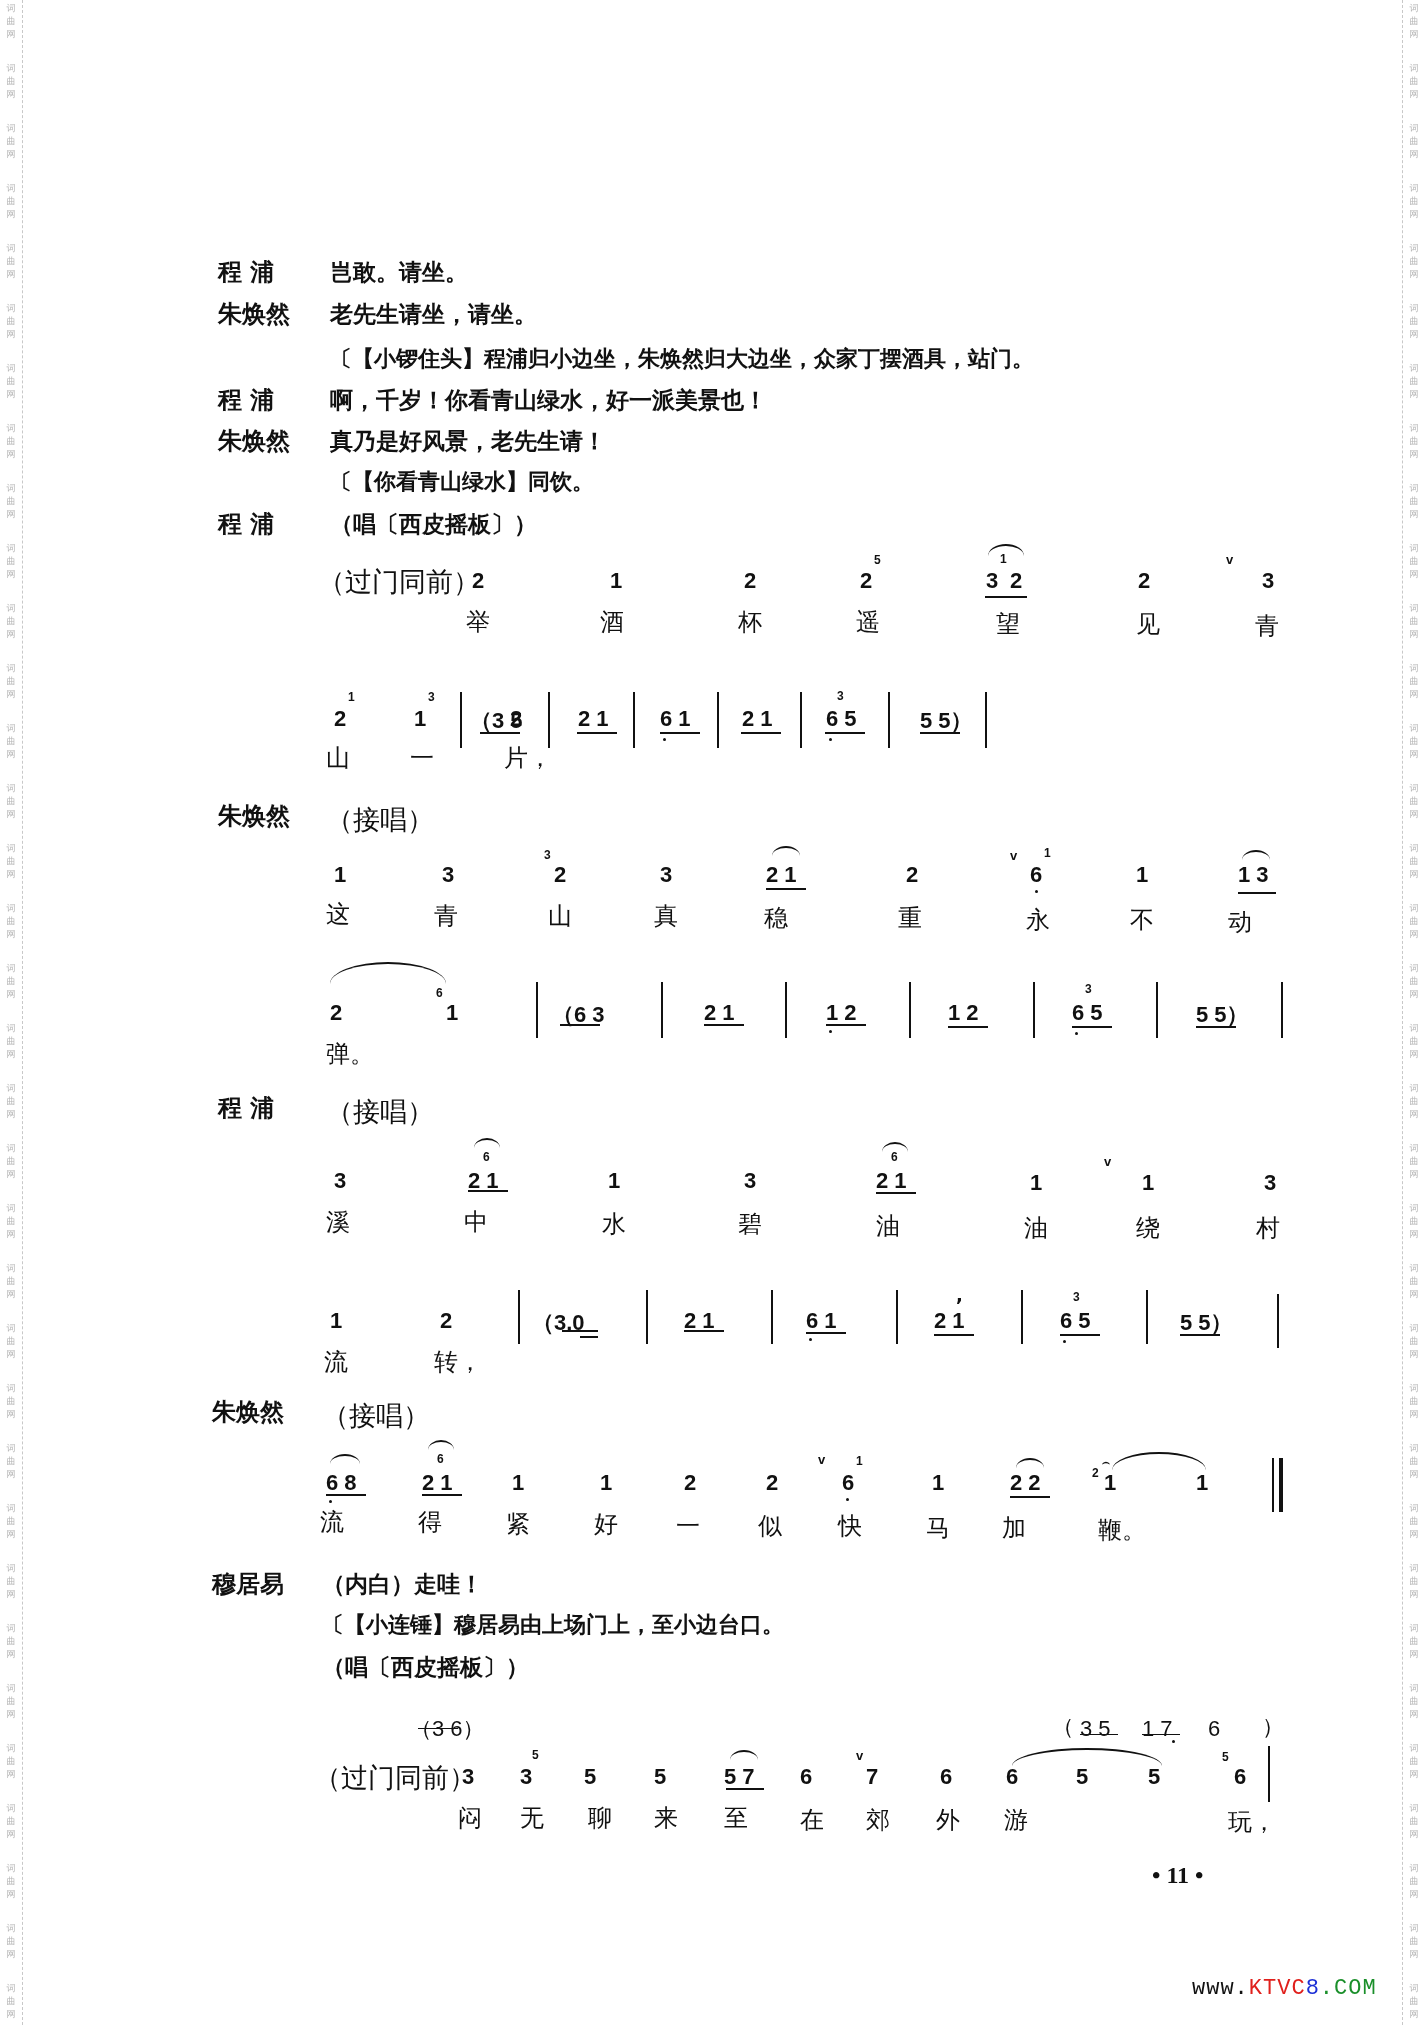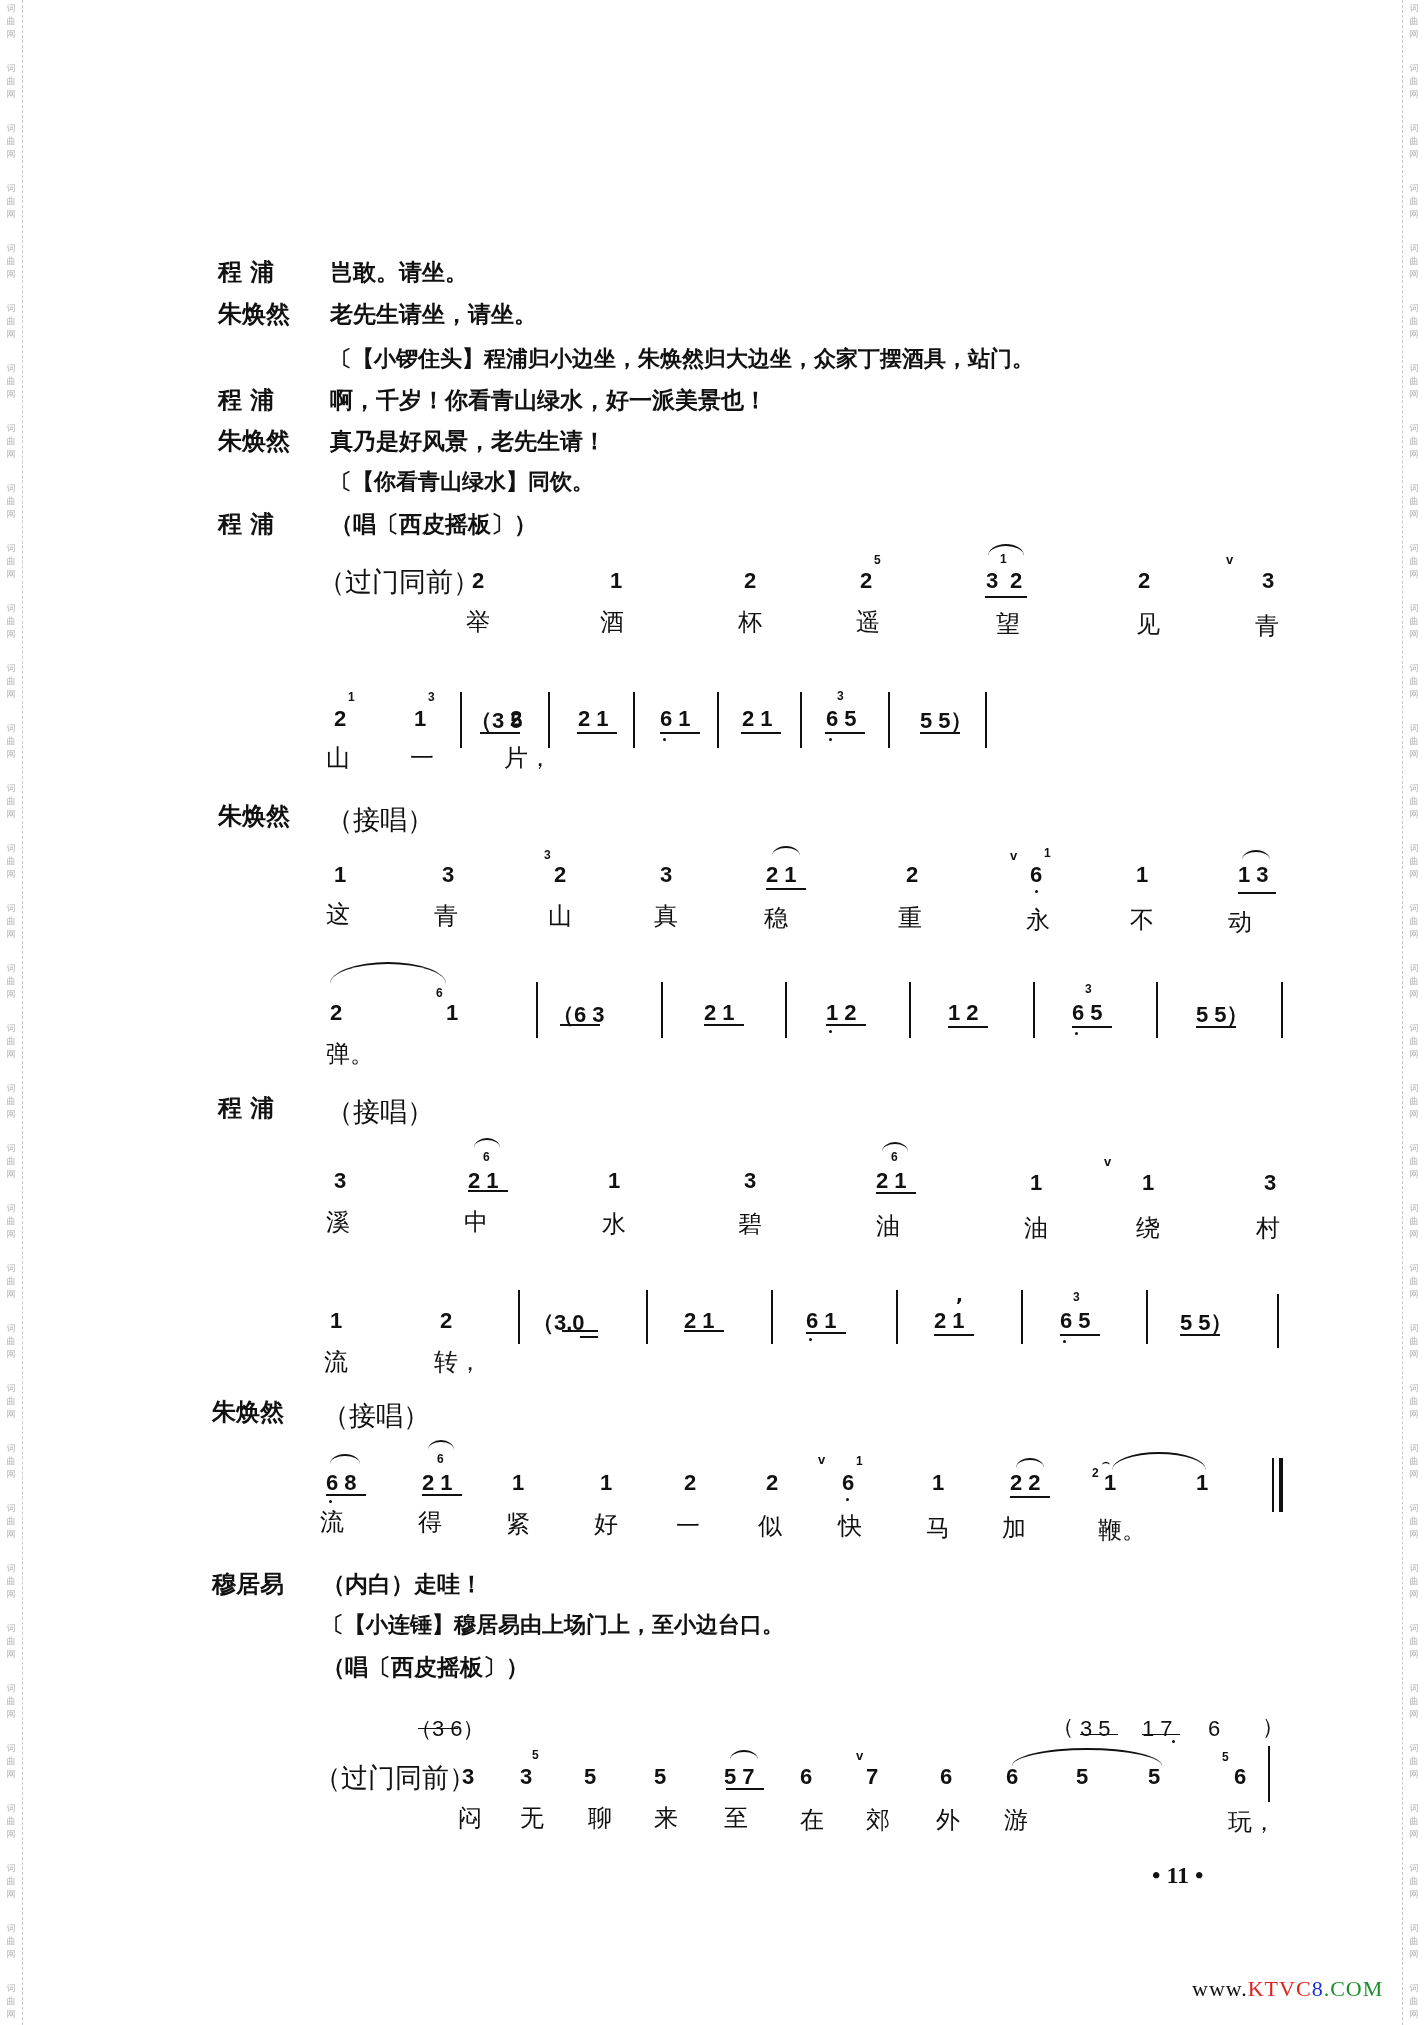--- a/index.html
+++ b/index.html
@@ -19,21 +19,21 @@
   .cue { font-size:27px; }
   .note { position:absolute; font-weight:bold; font-size:22px; font-family:"Liberation Sans", sans-serif; text-align:center; }
   .lyric { position:absolute; font-size:24px; }
   .sup { position:absolute; font-size:12px; font-weight:bold; font-family:"Liberation Sans", sans-serif; }
   .ul { position:absolute; height:2px; background:#111; }
   .dot { position:absolute; width:3px; height:3px; background:#111; border-radius:50%; }
   .bar { position:absolute; width:2px; background:#111; }
   .slur { position:absolute; border-top:2px solid #111; border-radius:50% 50% 0 0 / 100% 100% 0 0; }
   .breath { position:absolute; font-size:13px; font-weight:bold; font-family:"Liberation Sans", sans-serif; }
   .pagenum { position:absolute; font-size:24px; font-family:"Liberation Serif", serif; font-weight:bold; }
-  .site { position:absolute; font-family:Liberation Serif, serif; font-size:22px; letter-spacing:1px; }
+  .site { position:absolute; font-family:Liberation Mono, monospace; font-size:22px; letter-spacing:1px; }
 </style>
 </head>
 <body>
 
 <div class="margin-strip left" id="wmL">
     <div class="wm" style="top: 2px;">词<br>曲<br>网</div>
     <div class="wm" style="top: 62px;">词<br>曲<br>网</div>
     <div class="wm" style="top: 122px;">词<br>曲<br>网</div>
     <div class="wm" style="top: 182px;">词<br>曲<br>网</div>
     <div class="wm" style="top: 242px;">词<br>曲<br>网</div>

